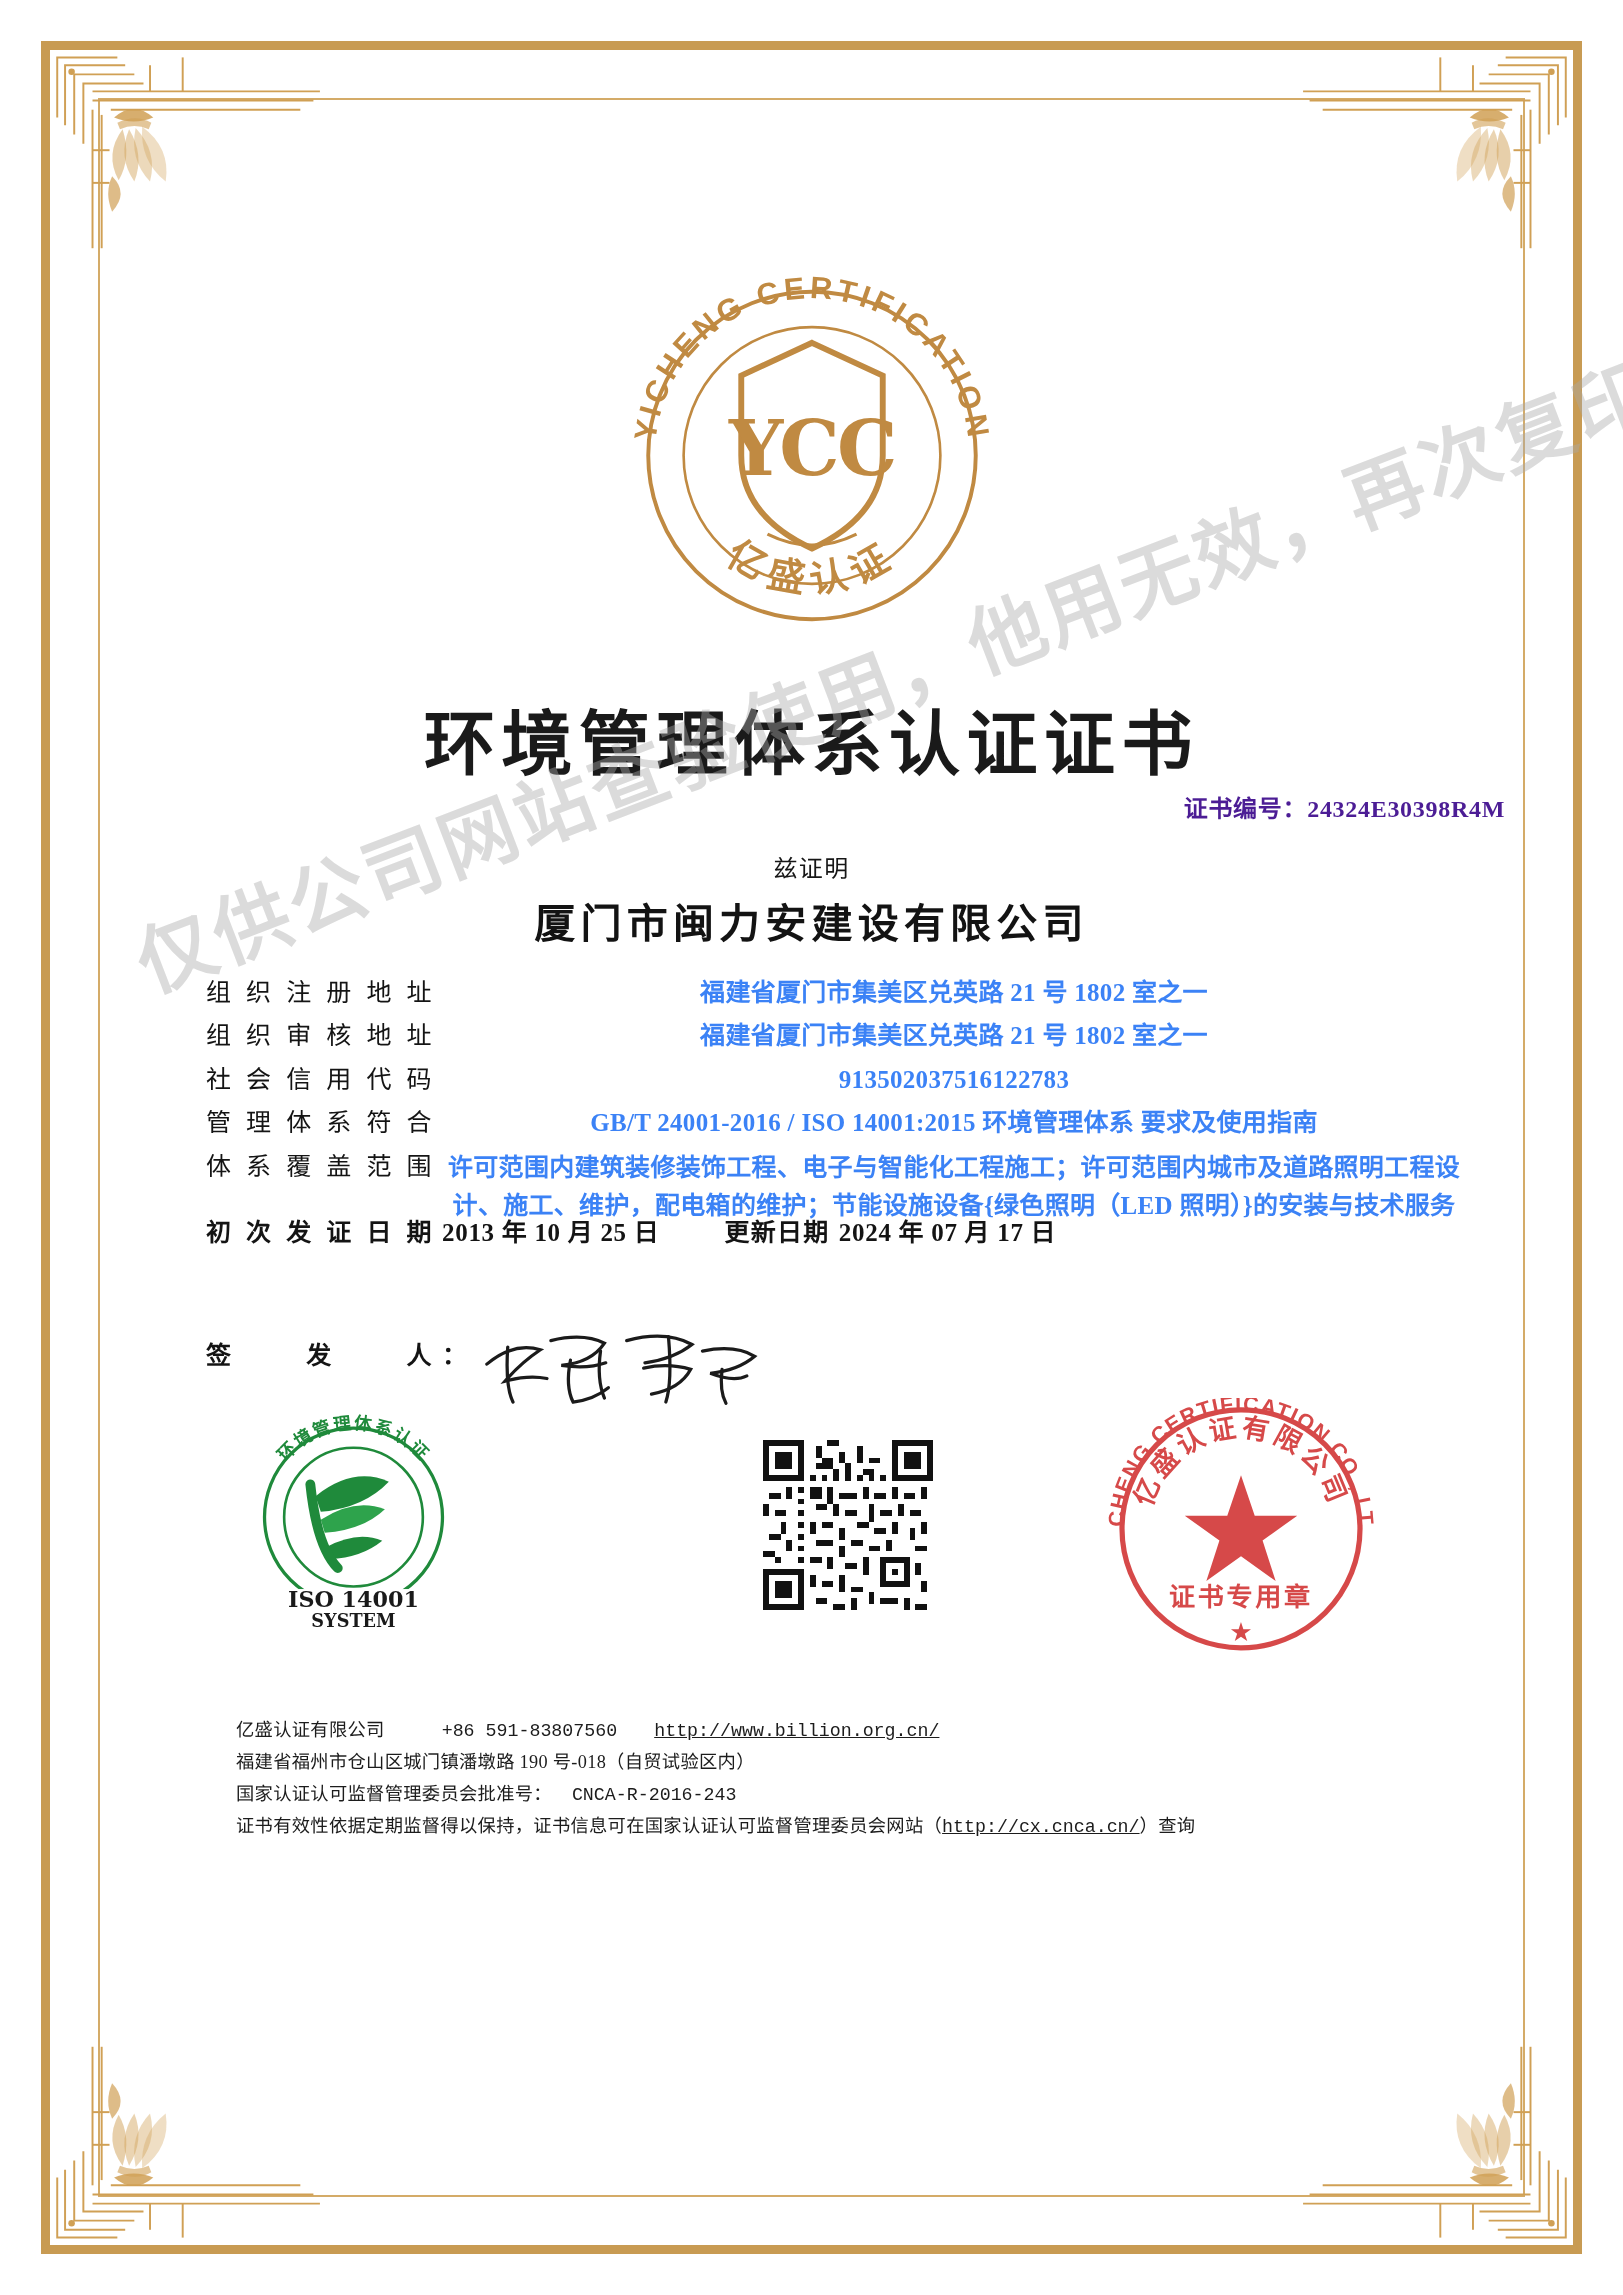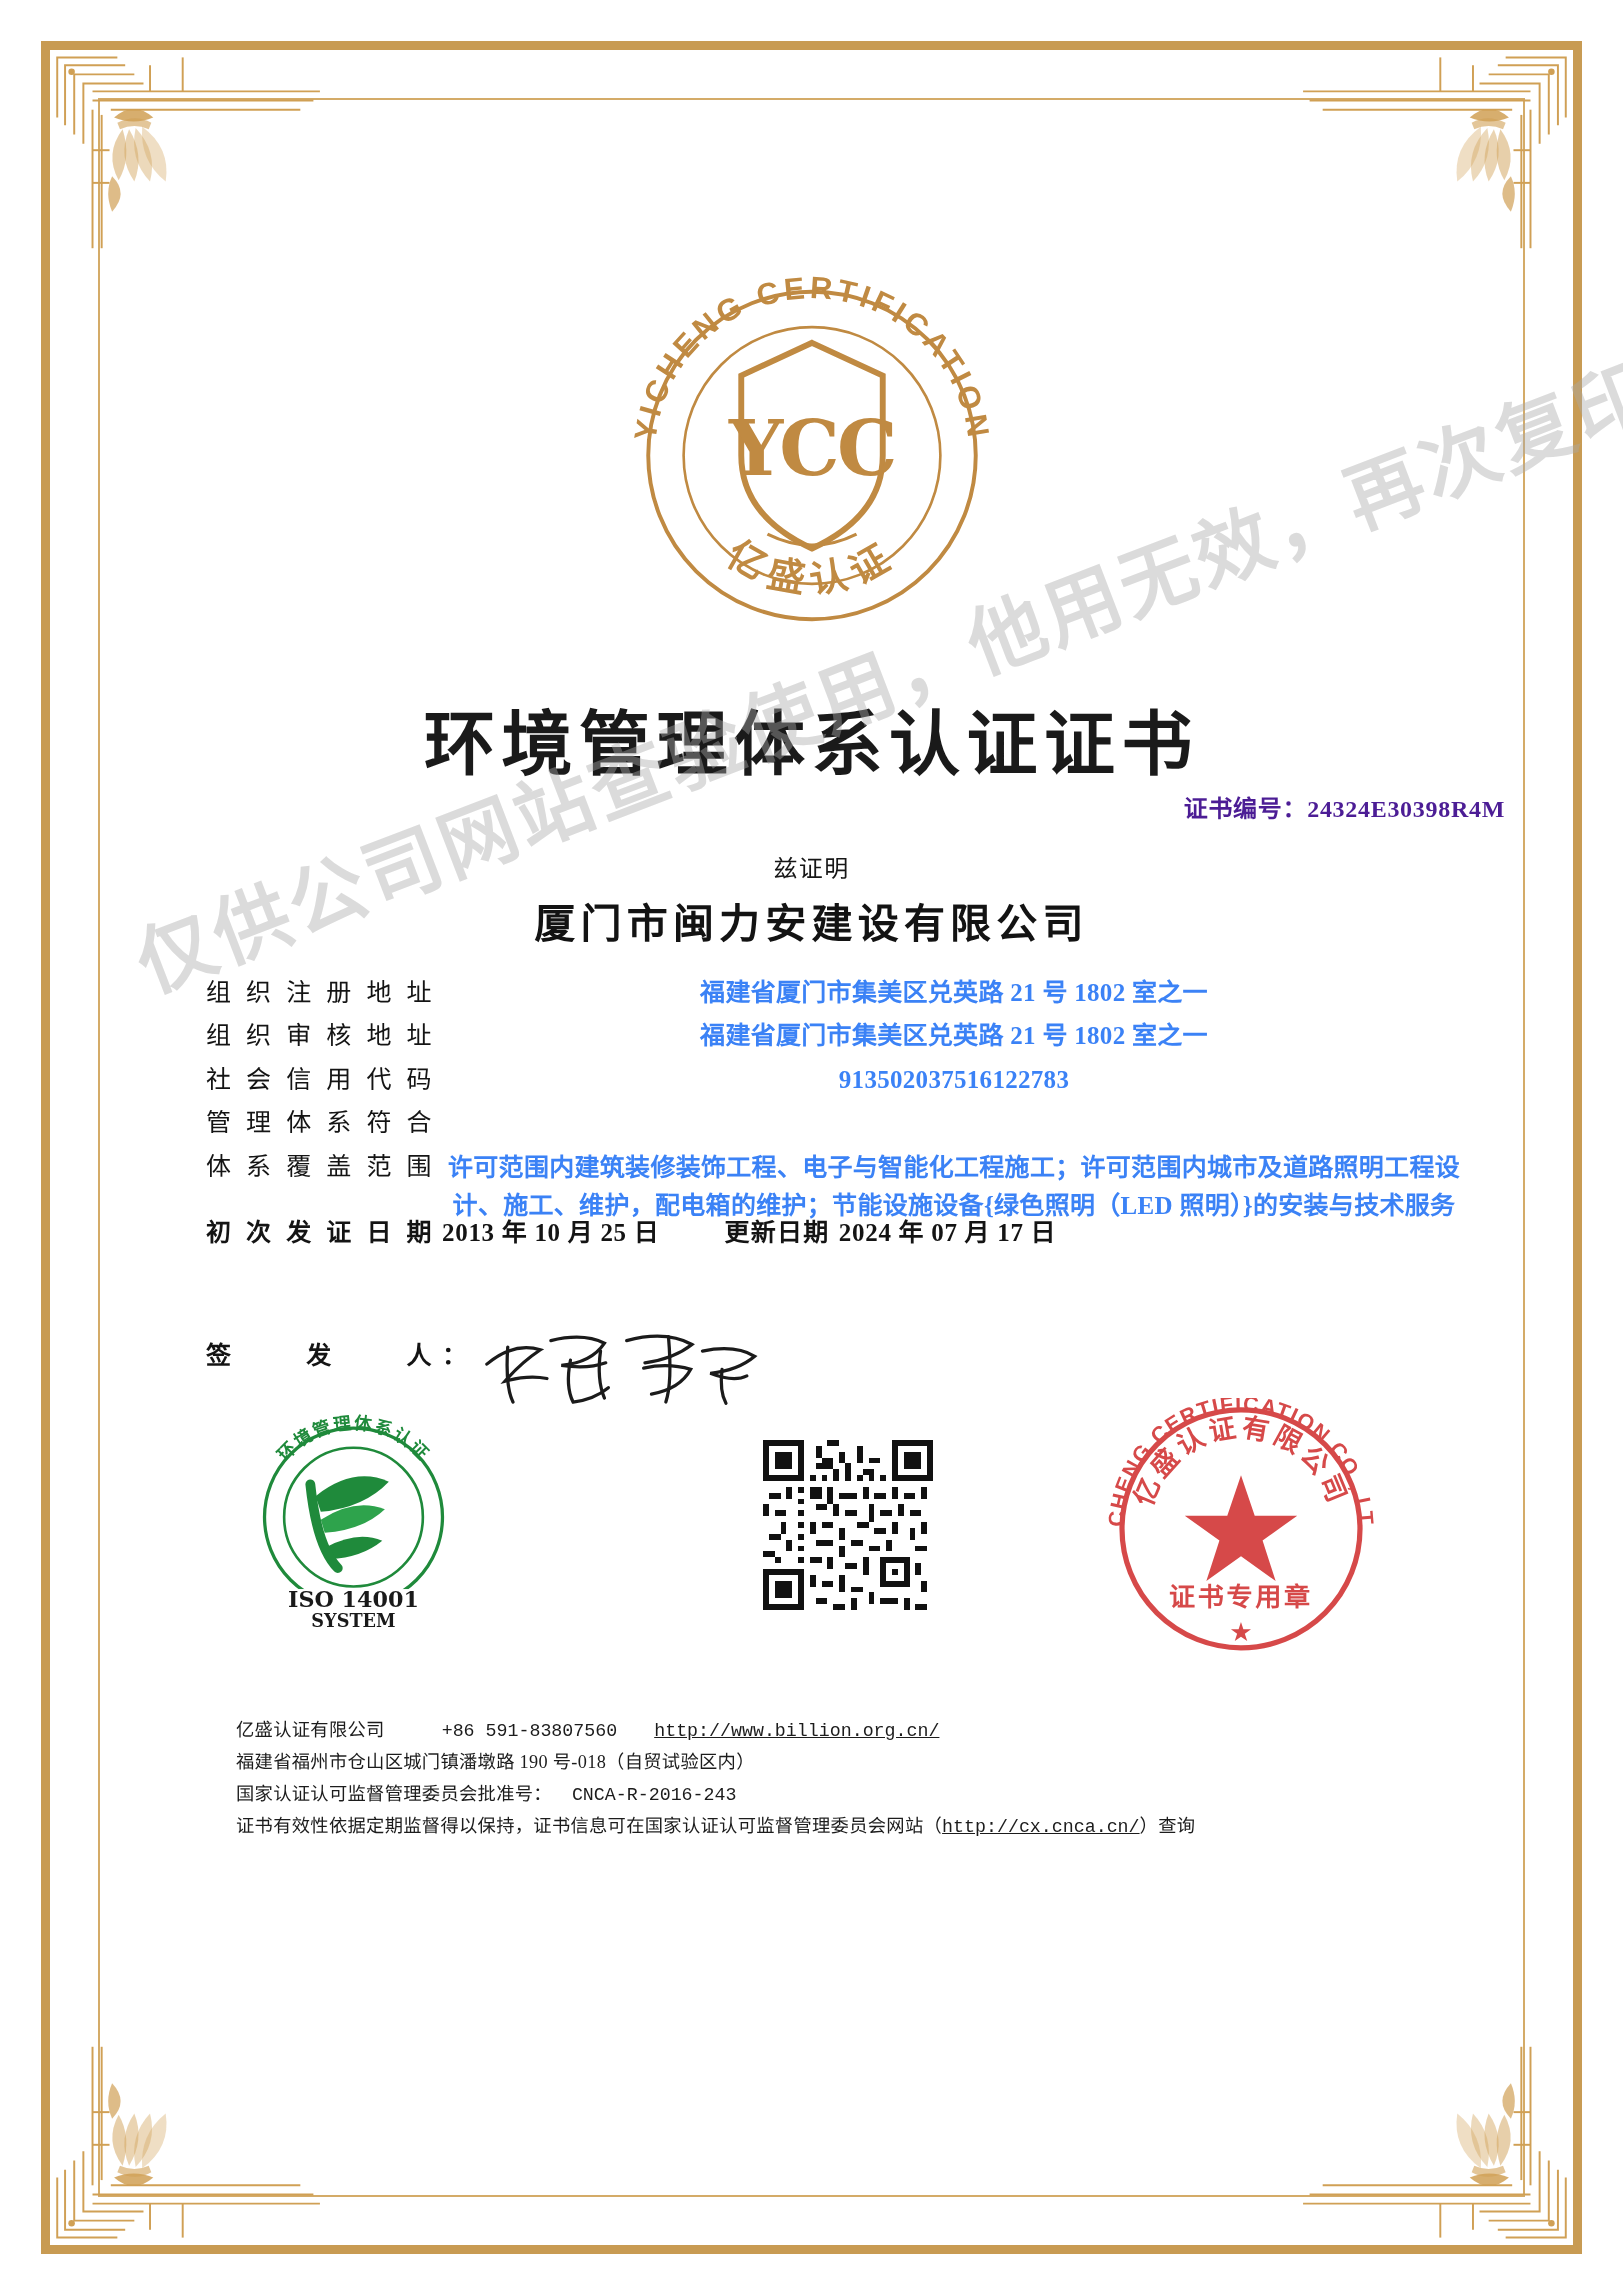--- a/index.html
+++ b/index.html
@@ -451,20 +451,21 @@
       <div class="field-row">
         <div class="field-label">组织审核地址</div>
         <div class="field-value">福建省厦门市集美区兑英路 21 号 1802 室之一</div>
       </div>
       <div class="field-row">
         <div class="field-label">社会信用代码</div>
         <div class="field-value">913502037516122783</div>
       </div>
       <div class="field-row">
         <div class="field-label">管理体系符合</div>
+        <div class="field-value">GB/T 24001-2016 / ISO 14001:2015  环境管理体系  要求及使用指南</div>
       </div>
       <div class="field-row">
         <div class="field-label">体系覆盖范围</div>
         <div class="field-value multi">许可范围内建筑装修装饰工程、电子与智能化工程施工；许可范围内城市及道路照明工程设计、施工、维护，配电箱的维护；节能设施设备{绿色照明（LED 照明）}的安装与技术服务</div>
       </div>
     </div>
 
     <div class="date-rows">
       <div class="date-row">
         <span class="lbl">初次发证日期</span>

